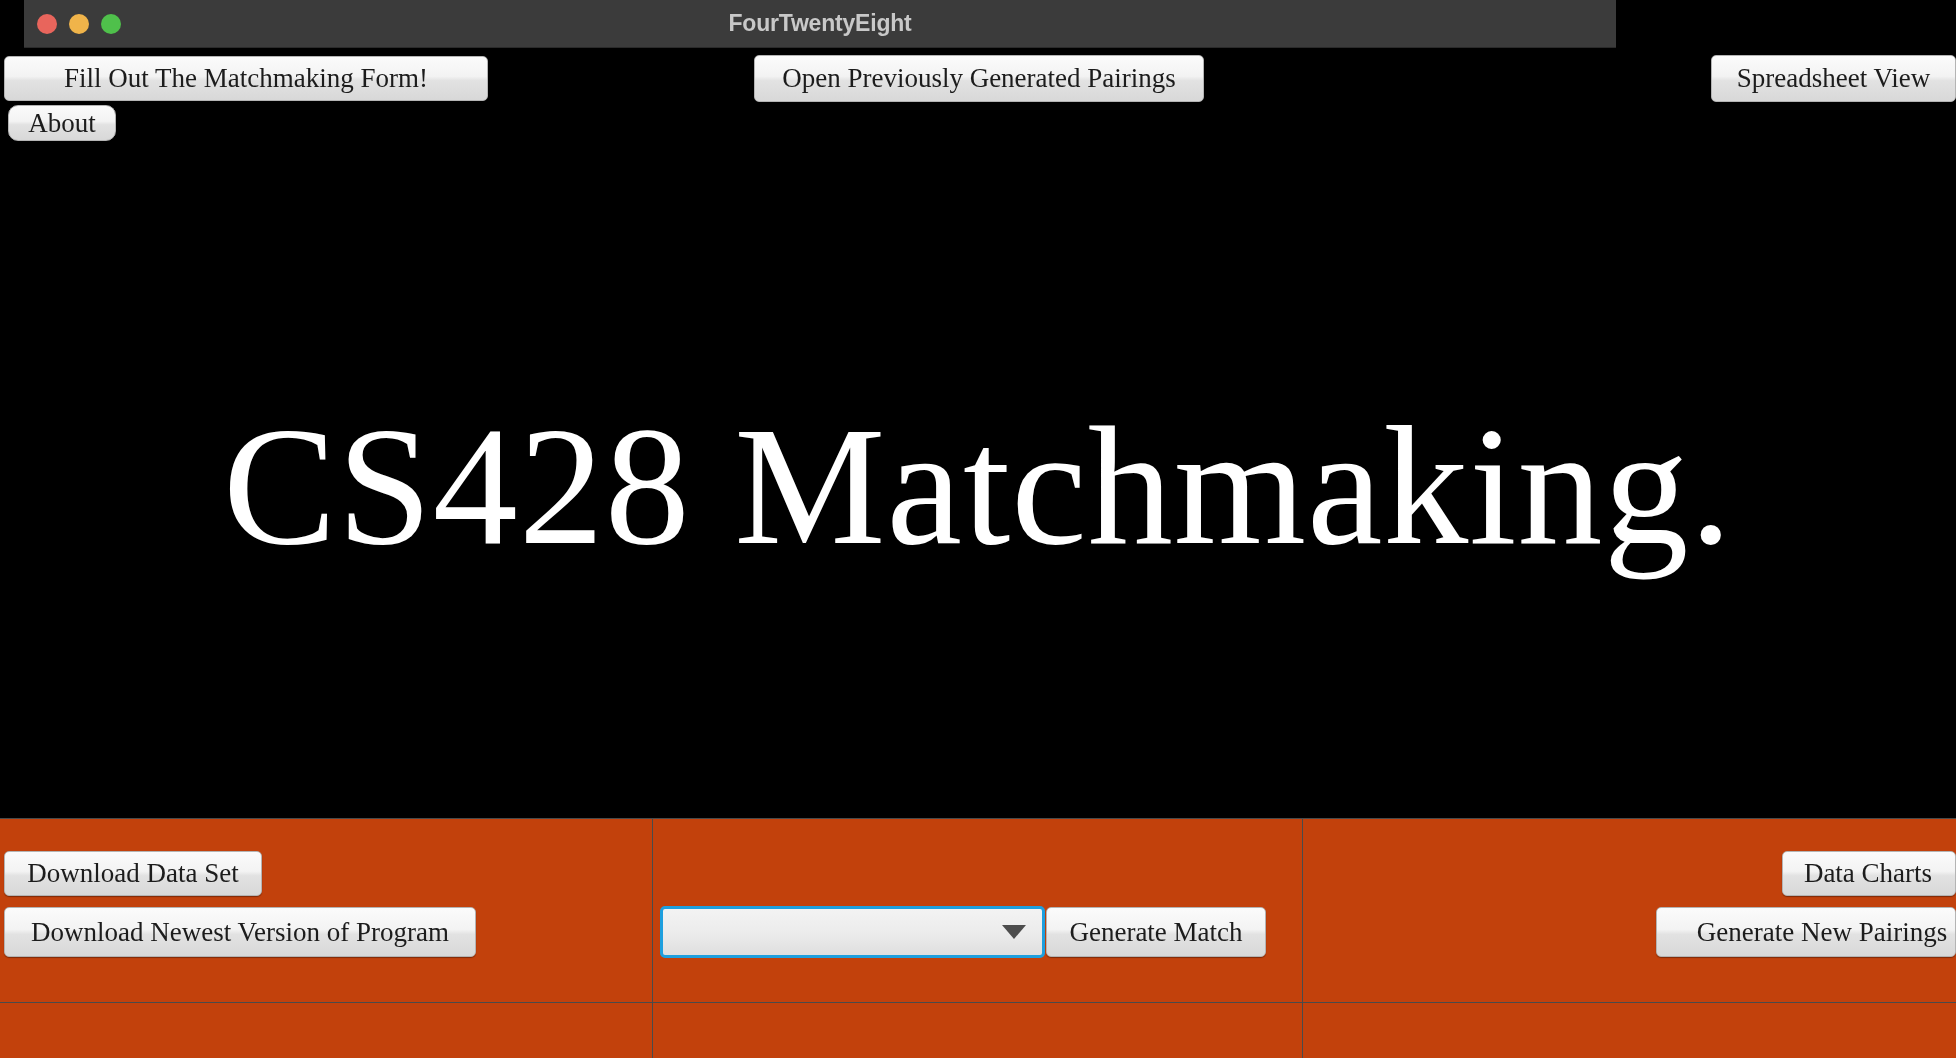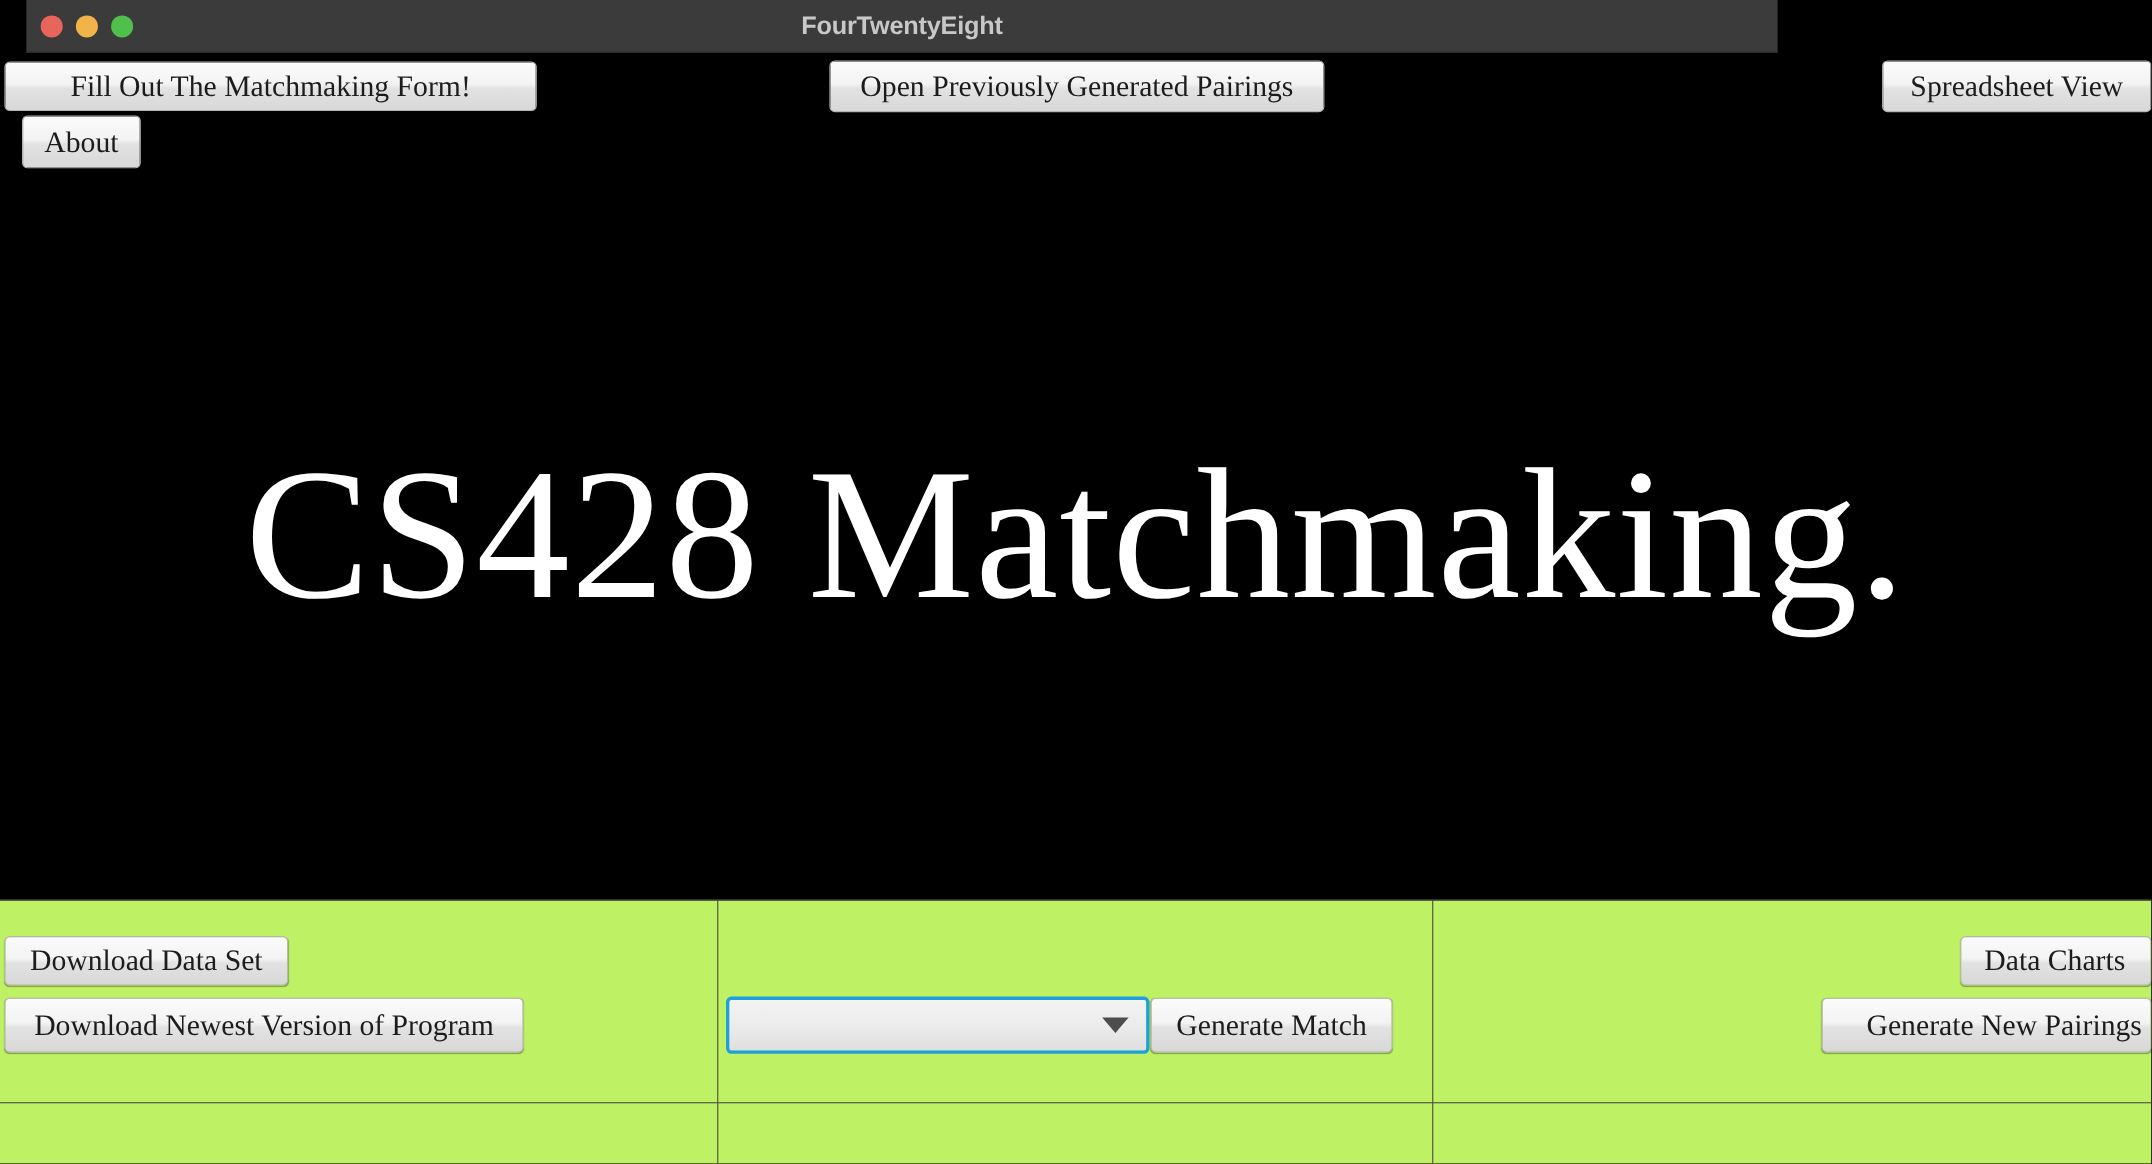--- a/index.html
+++ b/index.html
@@ -77,21 +77,21 @@
     justify-content: center;
     padding: 0 14px;
     white-space: nowrap;
     box-shadow: 0 1px 1px rgba(0,0,0,0.35);
     cursor: default;
     user-select: none;
   }
 
   
   #btn-form        { left: 4px;    top: 56px;  width: 484px; height: 45px; }
-  #btn-about       { left: 20px;    top: 105px; width: 108px; height: 48px; }
+  #btn-about       { left: 8px;    top: 105px; width: 108px; height: 36px; border-radius: 10px; }
   #btn-open-prev   { left: 754px;  top: 55px;  width: 450px; height: 47px; }
   #btn-spreadsheet { left: 1711px; top: 55px;  width: 245px; height: 47px; }
 
   
   #hero {
     position: absolute;
     left: 0;
     top: 153px;
     width: 1956px;
     height: 665px;
@@ -111,21 +111,21 @@
     text-align: right;
   }
 
   
   #bottom-region {
     position: absolute;
     left: 0;
     top: 818px;
     width: 1956px;
     height: 240px;
-    background: #bef264;
+    background: #c2410c;
   }
 
   
   .divider-h {
     position: absolute;
     left: 0;
     width: 1956px;
     height: 1px;
     background: #4a4a4a;
   }

